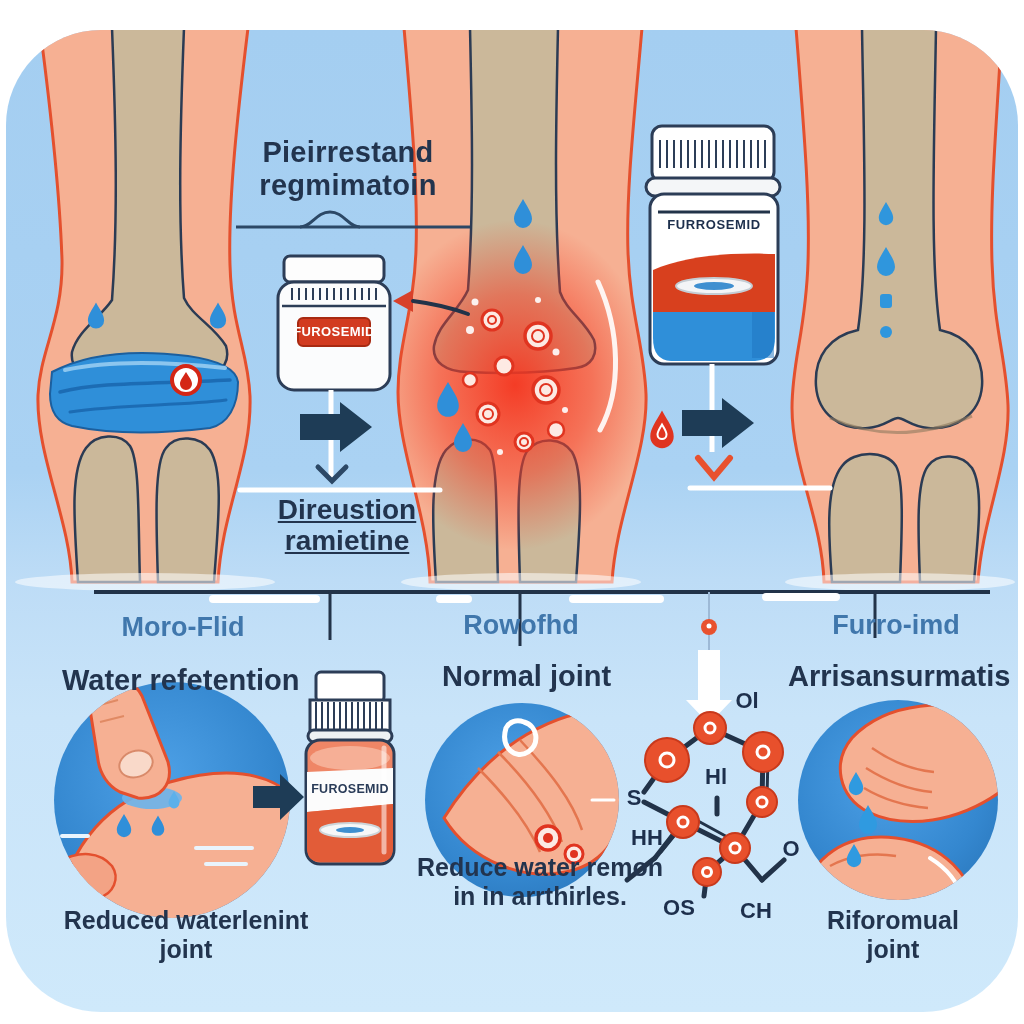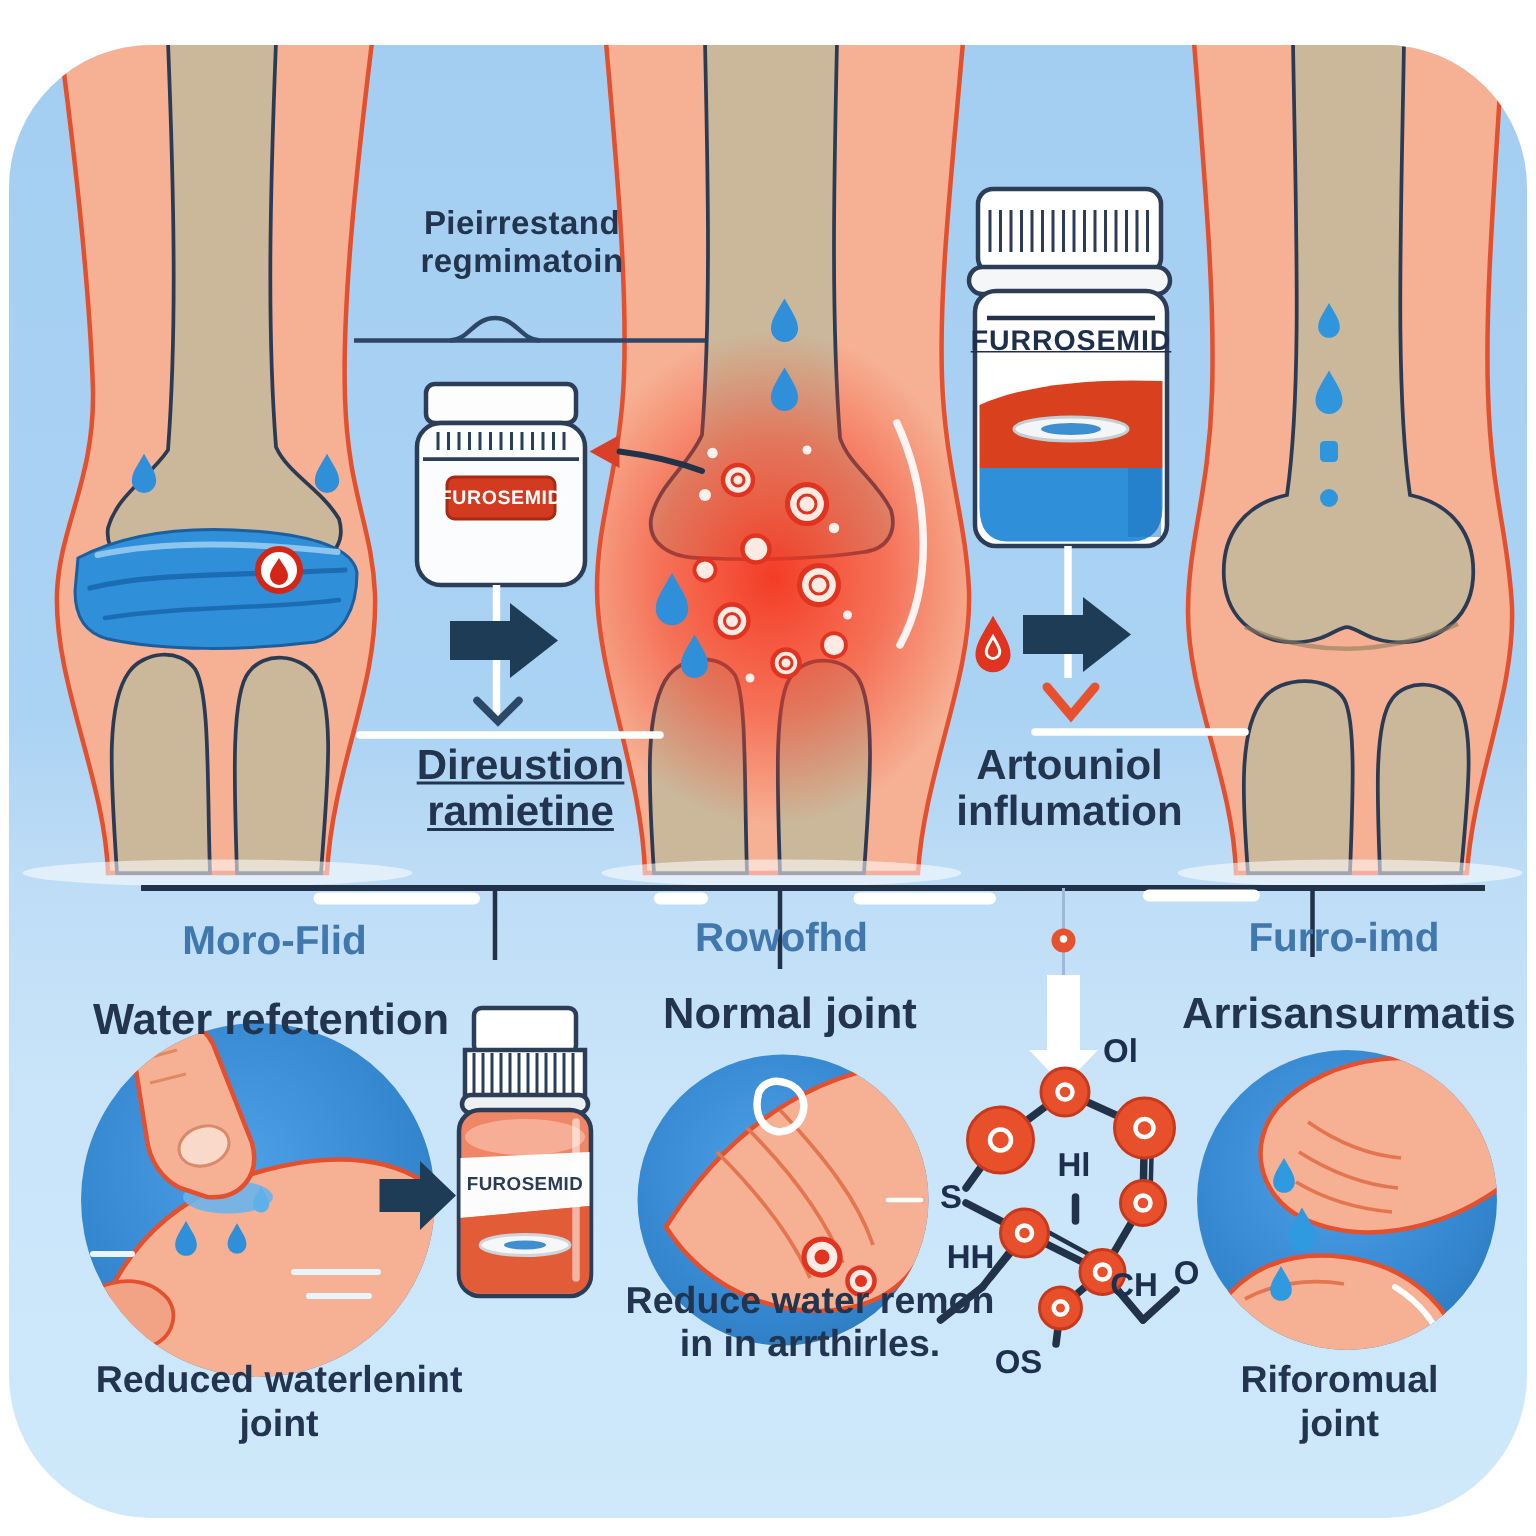--- a/index.html
+++ b/index.html
@@ -10,27 +10,27 @@
   }
   .canvas {
     position:absolute; left:6px; top:30px; right:6px; bottom:12px;
     border-radius:95px; overflow:hidden;
     background:linear-gradient(180deg,#a4cef1 0%,#aad2f3 45%,#bddcf6 56%,#c9e4f9 70%,#cfe9fb 100%);
   }
   .world { position:absolute; left:-6px; top:-30px; width:1024px; height:1024px; }
   svg.art { position:absolute; left:0; top:0; }
   .label { position:absolute; font-weight:bold; color:#22344e; text-align:center; transform:translateX(-50%); white-space:nowrap; z-index:5; }
   .label.leftalign { transform:none; text-align:left; }
-  .anno   { font-size:22px; line-height:1.14; letter-spacing:.3px; }
+  .anno   { font-size:29px; line-height:1.14; letter-spacing:.3px; }
   .stagecap { font-size:28px; line-height:1.12; }
   .tl     { font-size:27px; color:#4077ac; }
   .head   { font-size:29px; }
   .cap    { font-size:25px; line-height:1.16; }
   .jarlab { font-size:13px; color:#ffffff; letter-spacing:.4px; }
-  .botlab { font-size:19px; letter-spacing:.6px; color:#1d2f4c;text-decoration:underline; }
+  .botlab { font-size:13px; letter-spacing:.6px; color:#1d2f4c; }
   .bot2lab{ font-size:12.5px; color:#2a3c58; letter-spacing:.3px; }
   .atom   { font-size:22px; color:#1d2f4c; }
 </style>
 </head>
 <body>
 
 <div class="canvas">
 <div class="world">
 
 <svg class="art" width="1024" height="1024" viewBox="0 0 1024 1024">
@@ -331,24 +331,20 @@
 
 <div class="label jarlab" style="left:334px;top:324px;">FUROSEMID</div>
 
 <div class="label stagecap" style="left:347px;top:494px;text-decoration:underline;">
   <span>Direustion</span><br>
   <span>ramietine</span>
 </div>
 
 <div class="label botlab" style="left:714px;top:217px;">FURROSEMID</div>
 
-<div class="label stagecap" style="left:713px;top:494px;">
-  <span>Artouniol</span><br>
-  <span>influmation</span>
-</div>
 
 <div class="label tl" style="left:183px;top:612px;">Moro-Flid</div>
 <div class="label tl" style="left:521px;top:610px;">Rowofhd</div>
 <div class="label tl" style="left:896px;top:610px;">Furro-imd</div>
 
 <div class="label head leftalign" style="left:442px;top:660px;">Normal joint</div>
 <div class="label head leftalign" style="left:62px;top:664px;">Water refetention</div>
 <div class="label head leftalign" style="left:788px;top:660px;">Arrisansurmatis</div>
 
 <div class="label bot2lab" style="left:350px;top:782px;">FUROSEMID</div>
@@ -366,17 +362,17 @@
 <div class="label cap" style="left:893px;top:906px;">
   <span>Riforomual</span><br>
   <span>joint</span>
 </div>
 
 <div class="label atom" style="left:747px;top:688px;">Ol</div>
 <div class="label atom" style="left:634px;top:785px;">S</div>
 <div class="label atom" style="left:647px;top:825px;">HH</div>
 <div class="label atom" style="left:716px;top:764px;">Hl</div>
 <div class="label atom" style="left:791px;top:836px;">O</div>
-<div class="label atom" style="left:756px;top:844px;text-align:center;">CH</div>
+<div class="label atom" style="left:756px;top:898px;text-align:center;">CH</div>
 <div class="label atom" style="left:679px;top:895px;">OS</div>
 
 </div>
 </div>
 
 </body></html>

